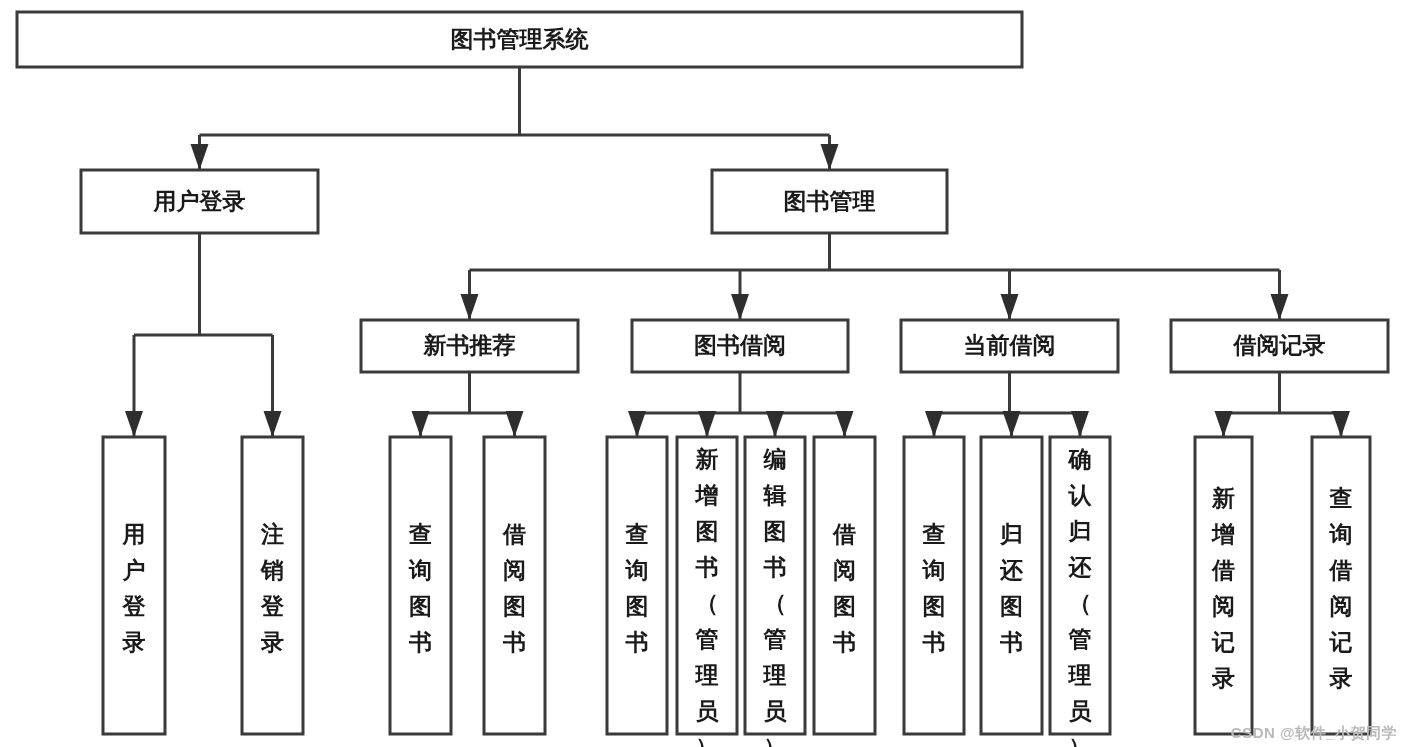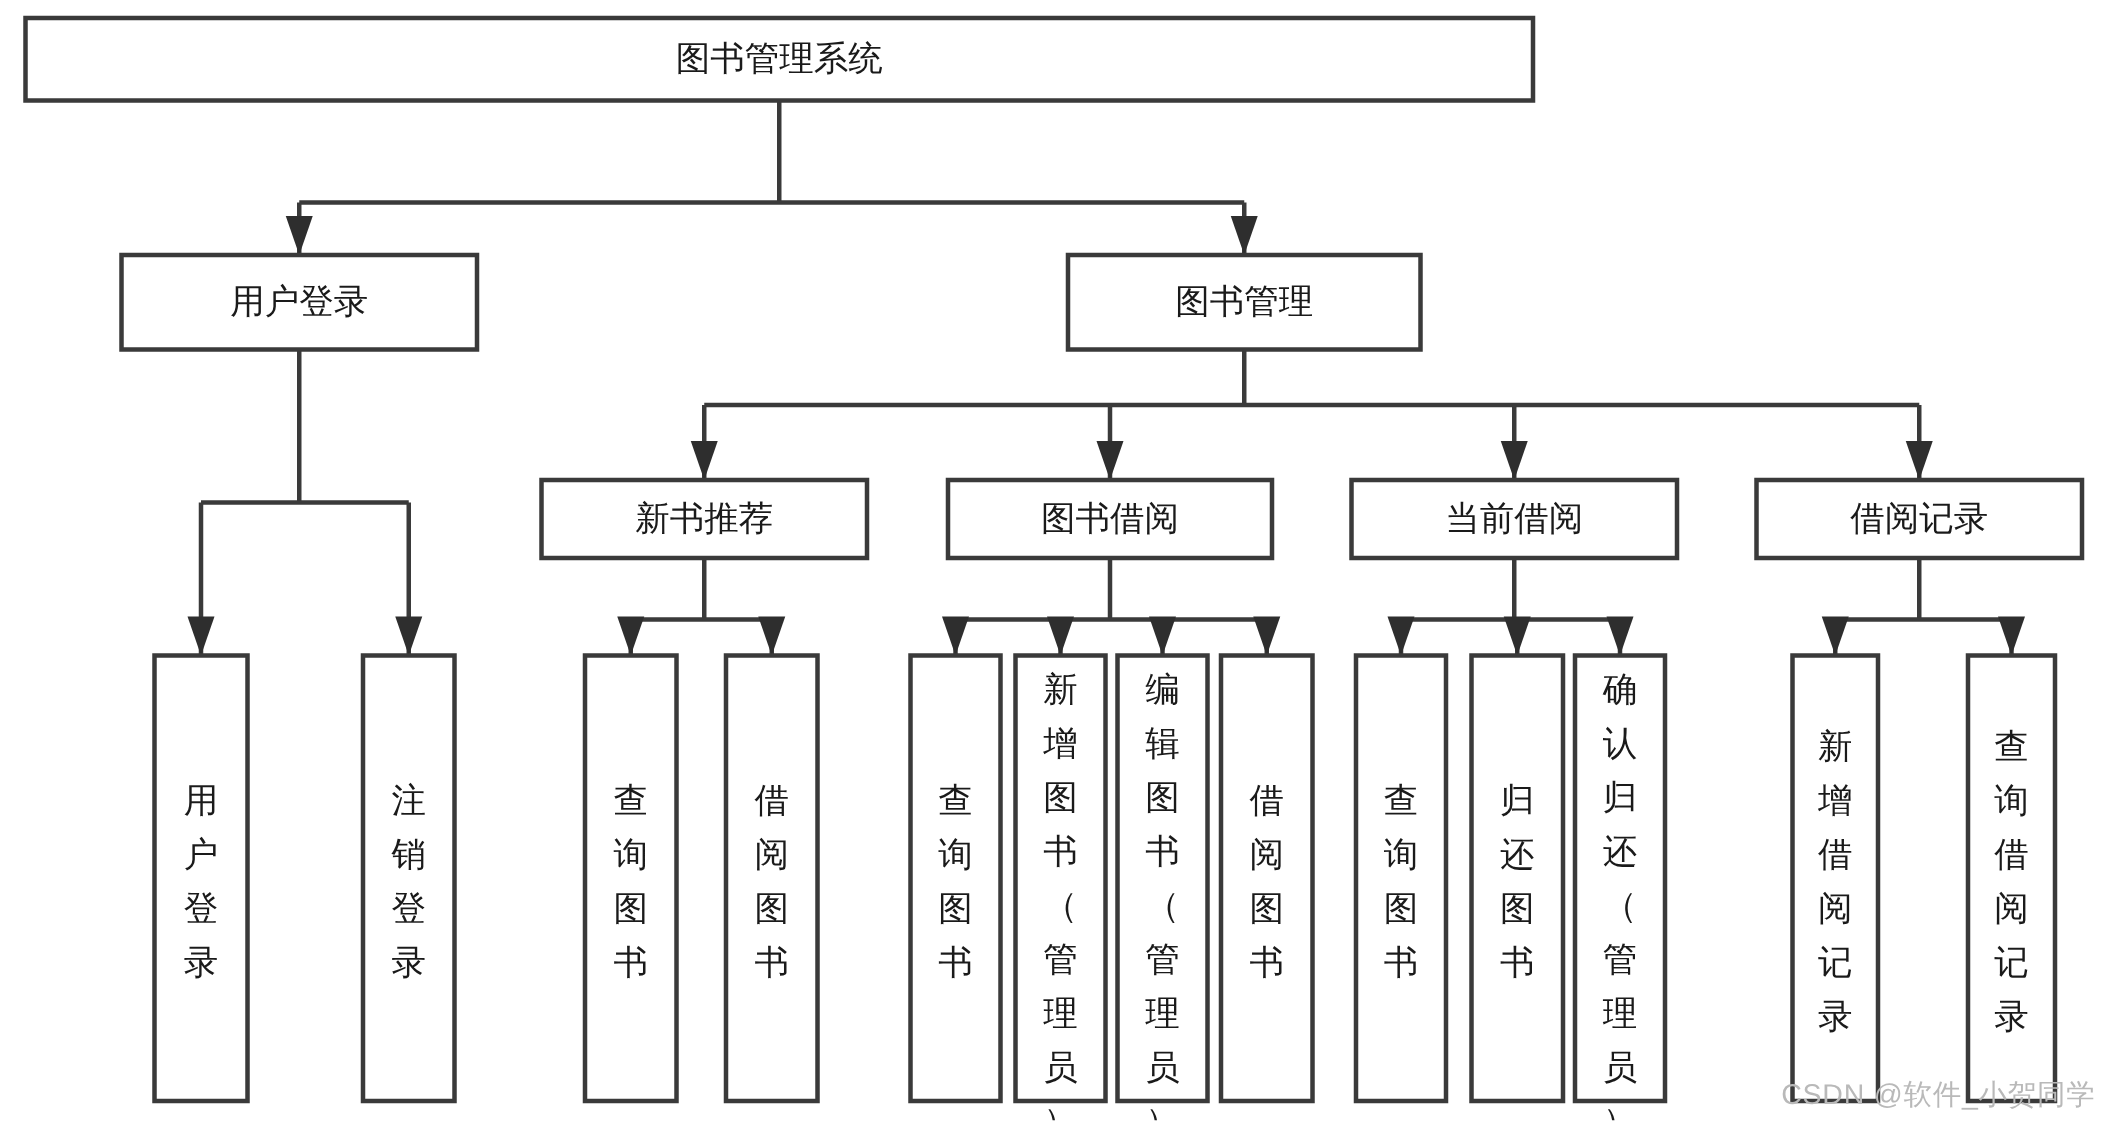--- a/index.html
+++ b/index.html
@@ -9,20 +9,21 @@
   }
   body {
     font-family: "Liberation Sans", "DejaVu Sans", sans-serif;
   }
   #diagram-root {
     position: relative;
     width: 1405px;
     height: 747px;
     background: #ffffff;
     overflow: hidden;
+    font-weight: bold;
   }
   svg.diagram-canvas {
     position: absolute;
     top: 0;
     left: 0;
     width: 1405px;
     height: 747px;
     display: block;
   }
   .node-box {
@@ -51,21 +52,21 @@
     fill: #1a1a1a;
     font-family: "Liberation Sans", "DejaVu Sans", sans-serif;
     font-size: 23px;
     text-anchor: middle;
   }
   .watermark-text {
     position: absolute;
     right: 8px;
     bottom: 4px;
     font-family: "Liberation Sans", "DejaVu Sans", sans-serif;
-    font-size: 19px;
+    font-size: 15px;
     color: #b9b9b9;
     white-space: nowrap;
     letter-spacing: 0.5px;
     user-select: none;
   }
 </style>
 </head>
 <body>
 
 <div id="diagram-root">

